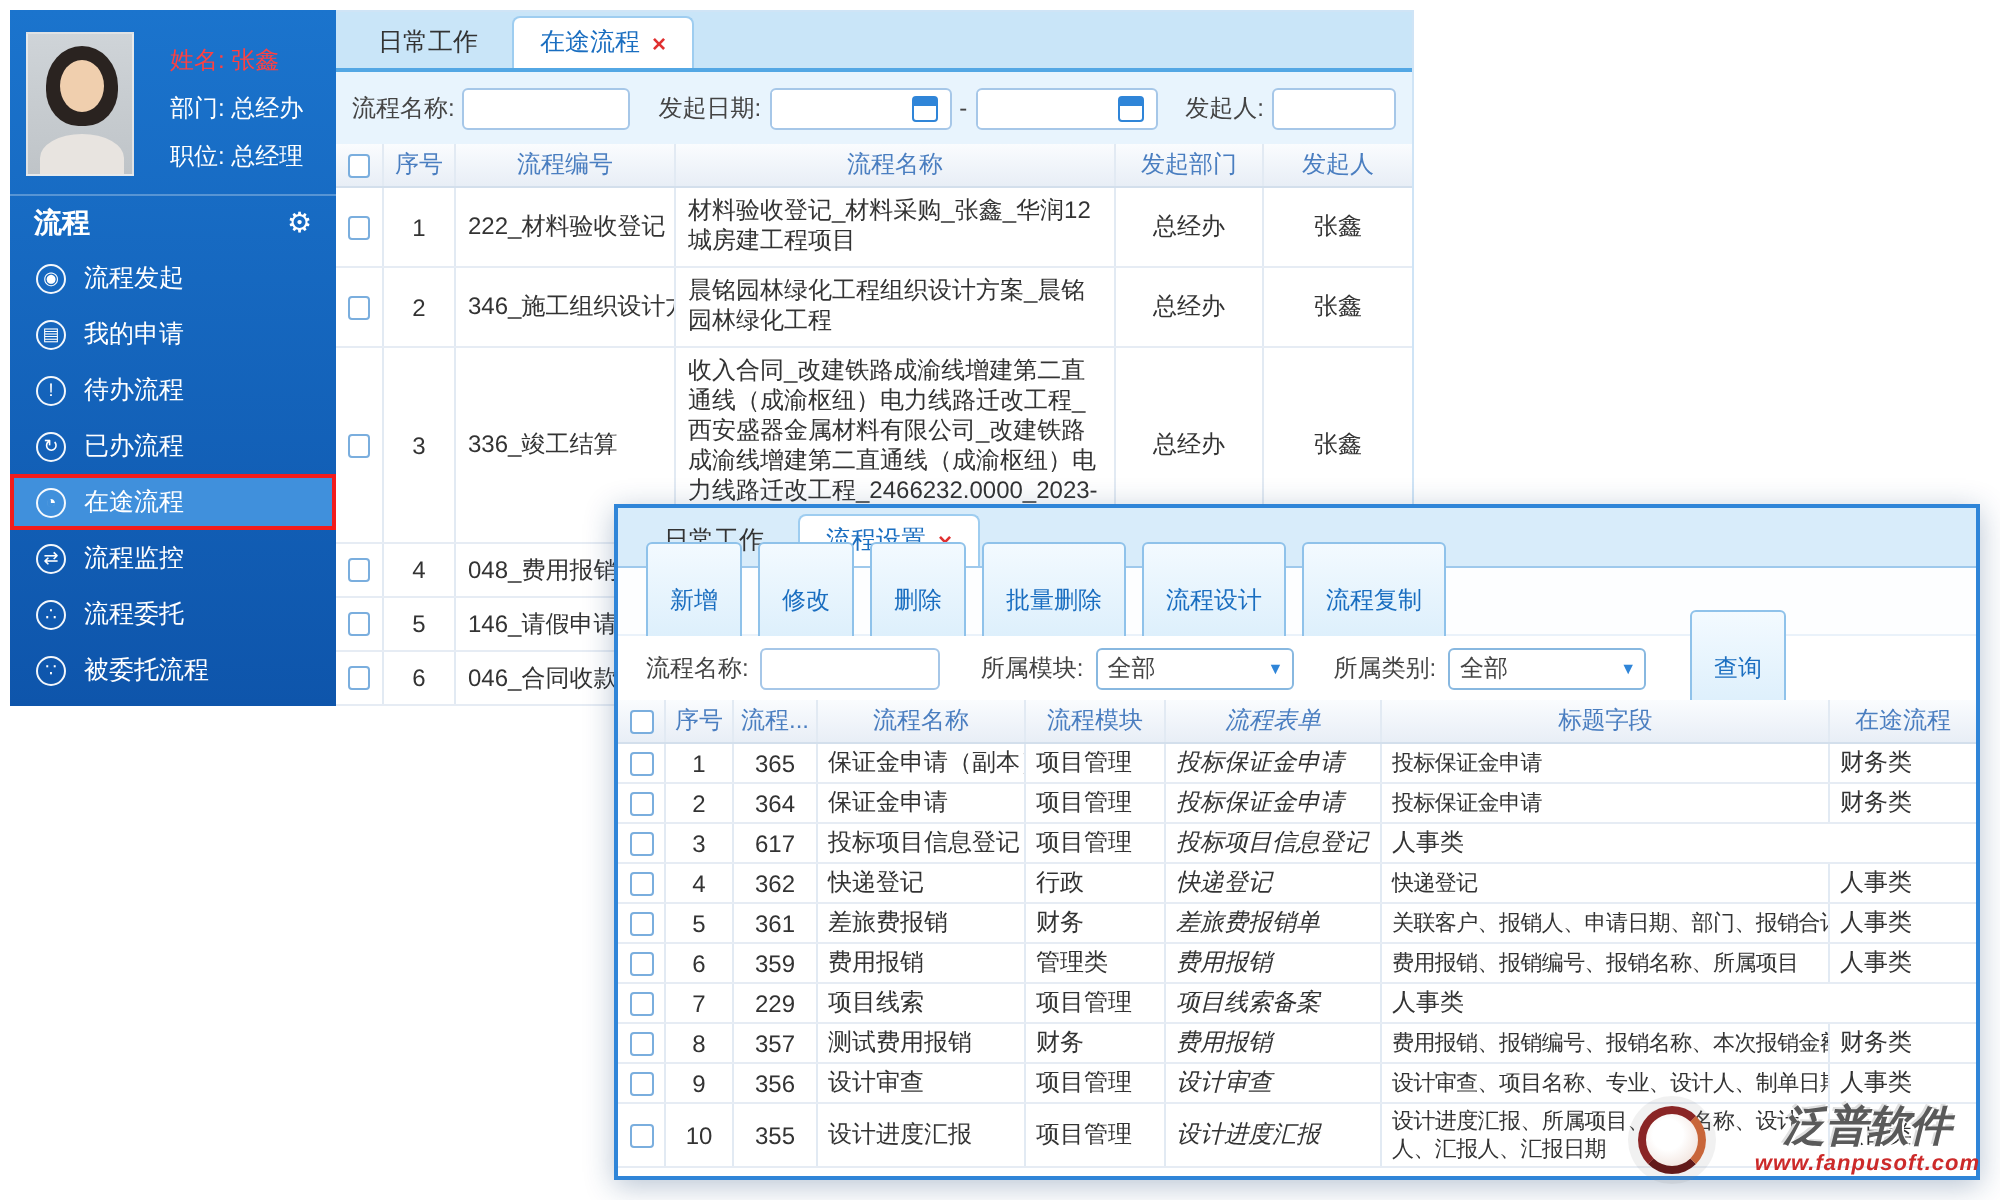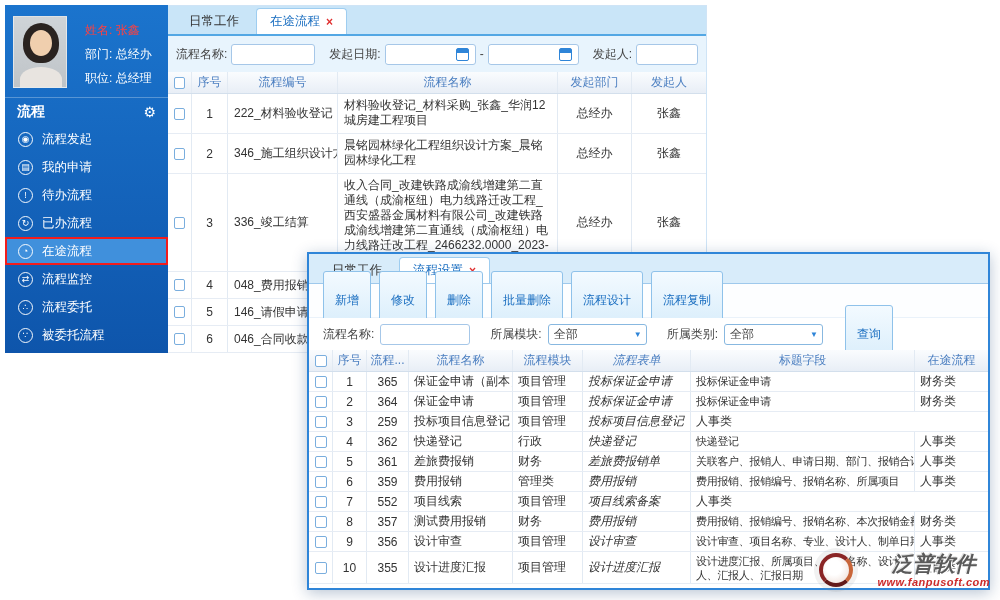--- a/index.html
+++ b/index.html
@@ -325,21 +325,21 @@
         <span class="d w2-module">项目管理</span>
         <span class="d w2-form">投标保证金申请</span>
         <span class="d w2-title">投标保证金申请</span>
         <span class="d w2-cat">财务类</span>
       </div>
       <div class="trow t2row">
         <span class="d w2-ck">
             <span class="cb"></span>
           </span>
         <span class="d w2-no ctr">3</span>
-        <span class="d w2-code ctr">259</span>
+        <span class="d w2-code ctr">617</span>
         <span class="d w2-name">投标项目信息登记</span>
         <span class="d w2-module">项目管理</span>
         <span class="d w2-form">投标项目信息登记</span>
         <span class="d w2-cat">人事类</span>
       </div>
       <div class="trow t2row">
         <span class="d w2-ck">
             <span class="cb"></span>
           </span>
         <span class="d w2-no ctr">4</span>
@@ -372,21 +372,21 @@
         <span class="d w2-module">管理类</span>
         <span class="d w2-form">费用报销</span>
         <span class="d w2-title">费用报销、报销编号、报销名称、所属项目</span>
         <span class="d w2-cat">人事类</span>
       </div>
       <div class="trow t2row">
         <span class="d w2-ck">
             <span class="cb"></span>
           </span>
         <span class="d w2-no ctr">7</span>
-        <span class="d w2-code ctr">552</span>
+        <span class="d w2-code ctr">229</span>
         <span class="d w2-name">项目线索</span>
         <span class="d w2-module">项目管理</span>
         <span class="d w2-form">项目线索备案</span>
         <span class="d w2-cat">人事类</span>
       </div>
       <div class="trow t2row">
         <span class="d w2-ck">
             <span class="cb"></span>
           </span>
         <span class="d w2-no ctr">8</span>

